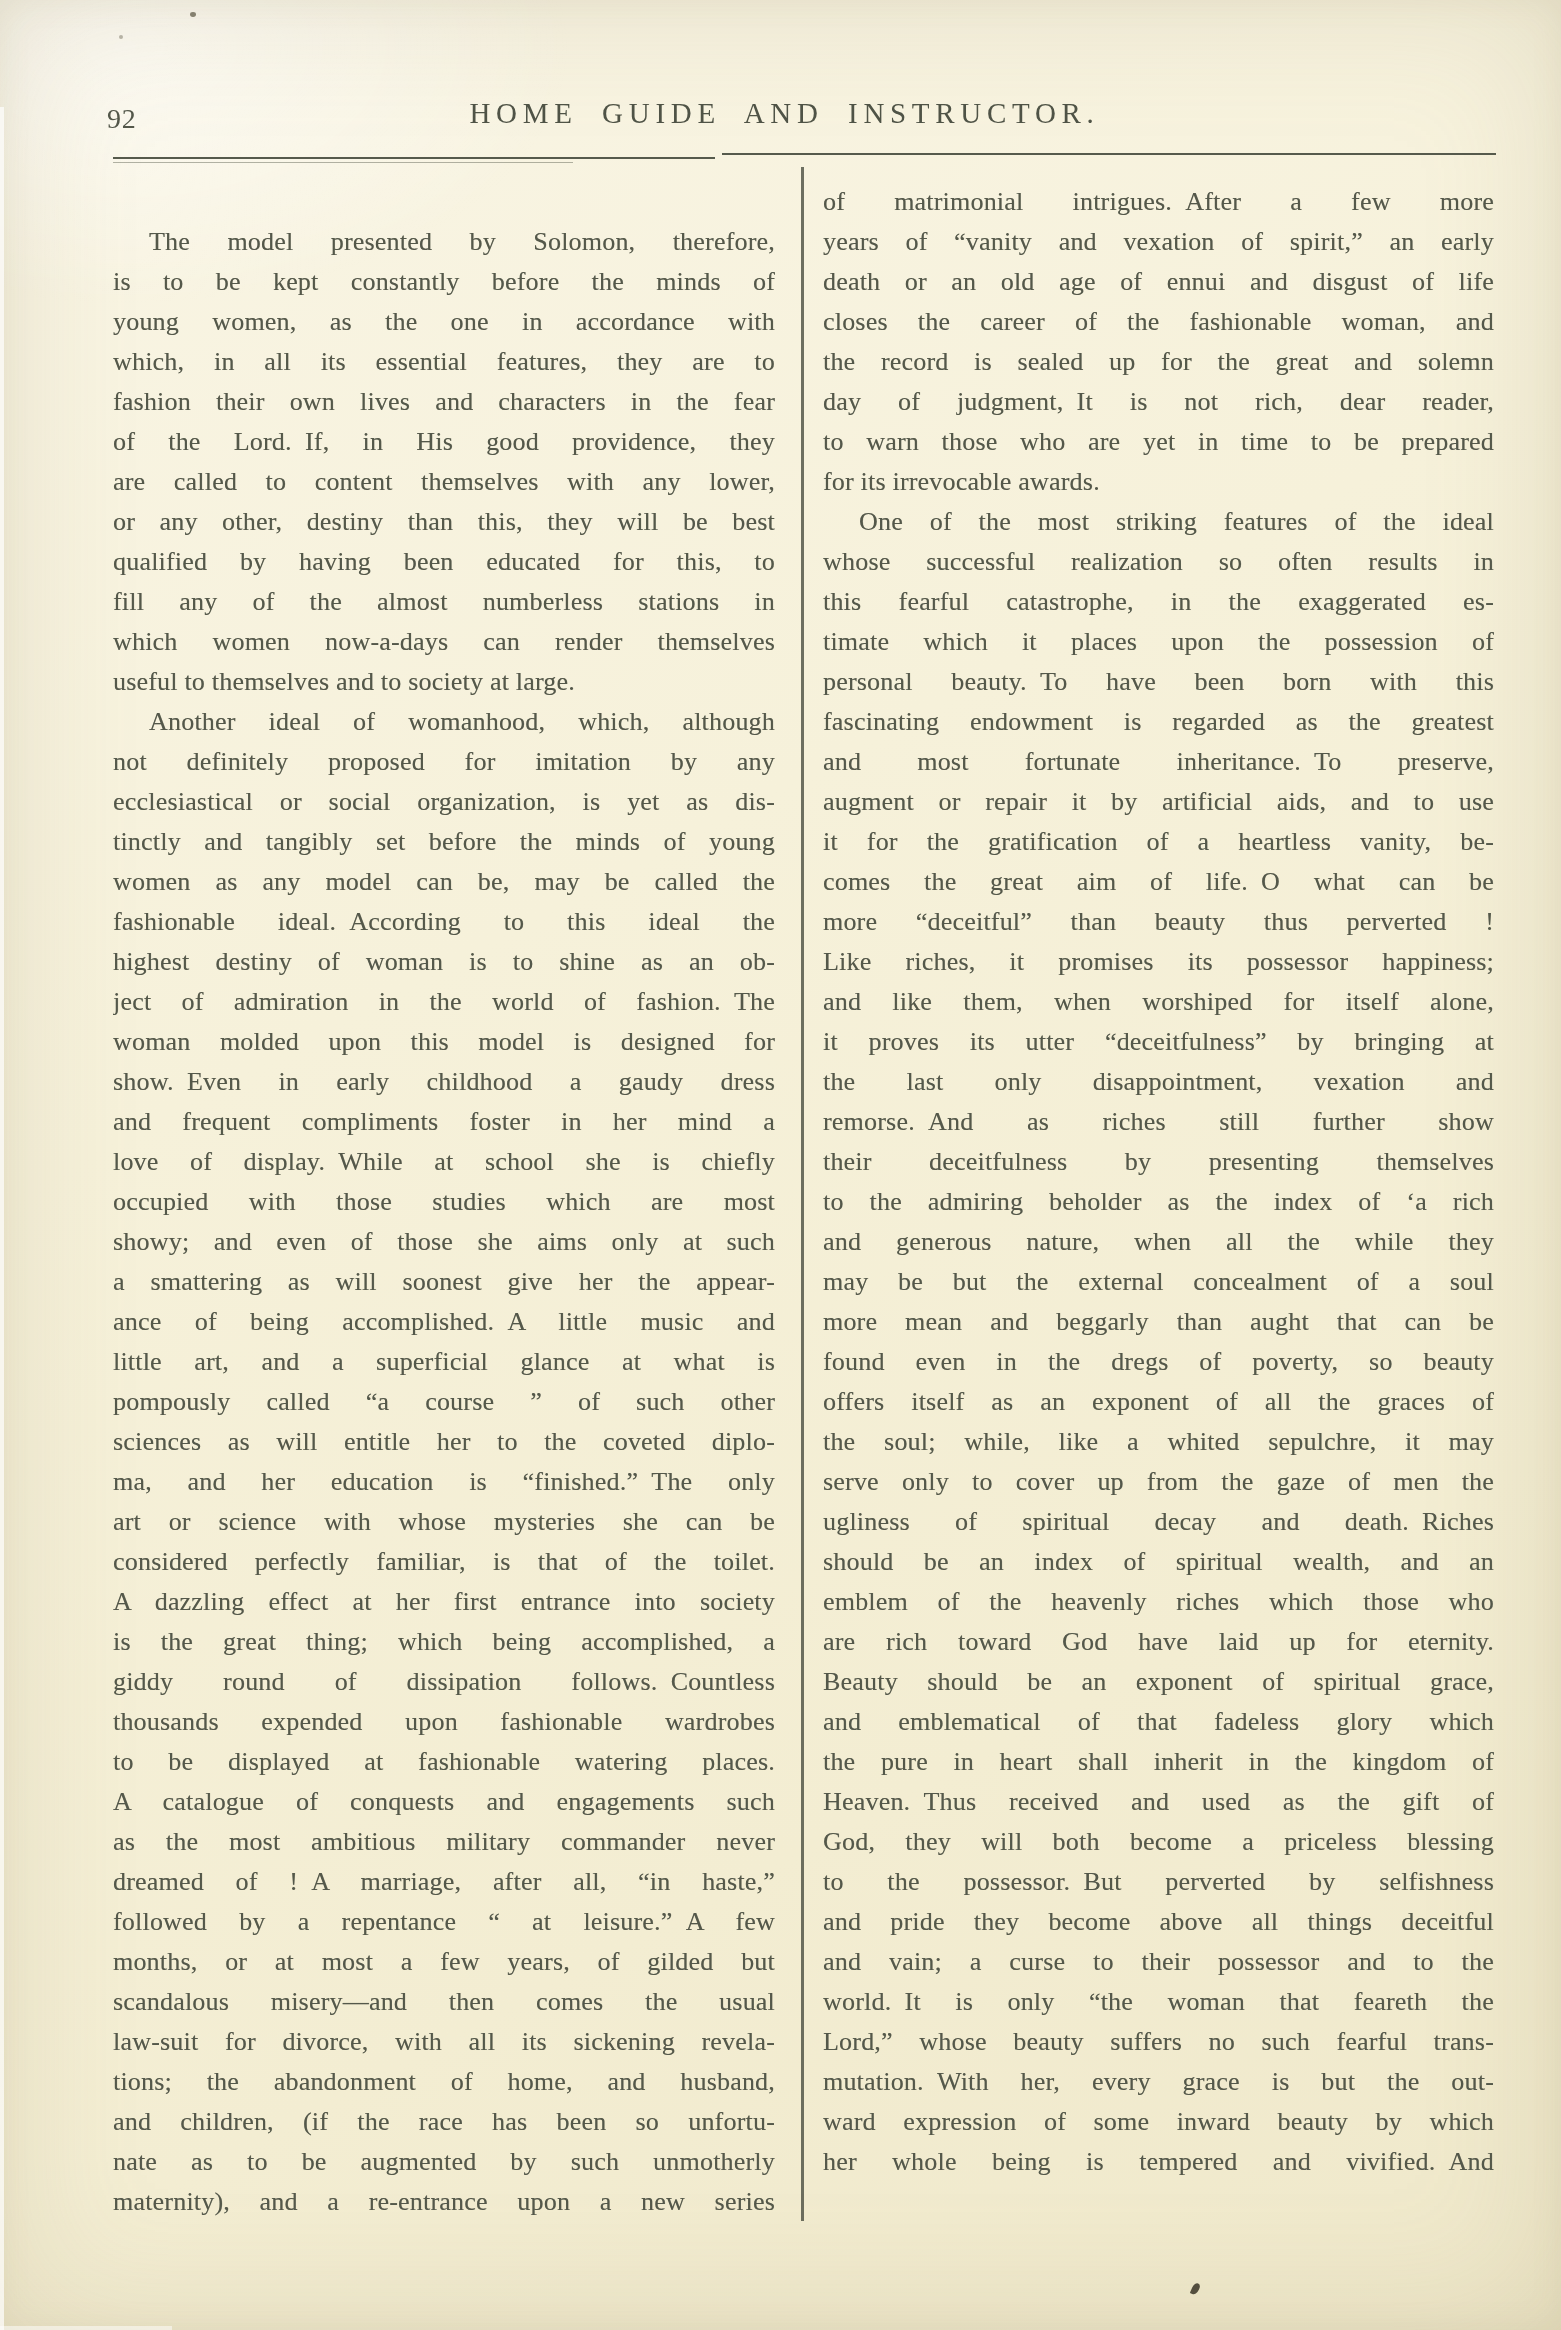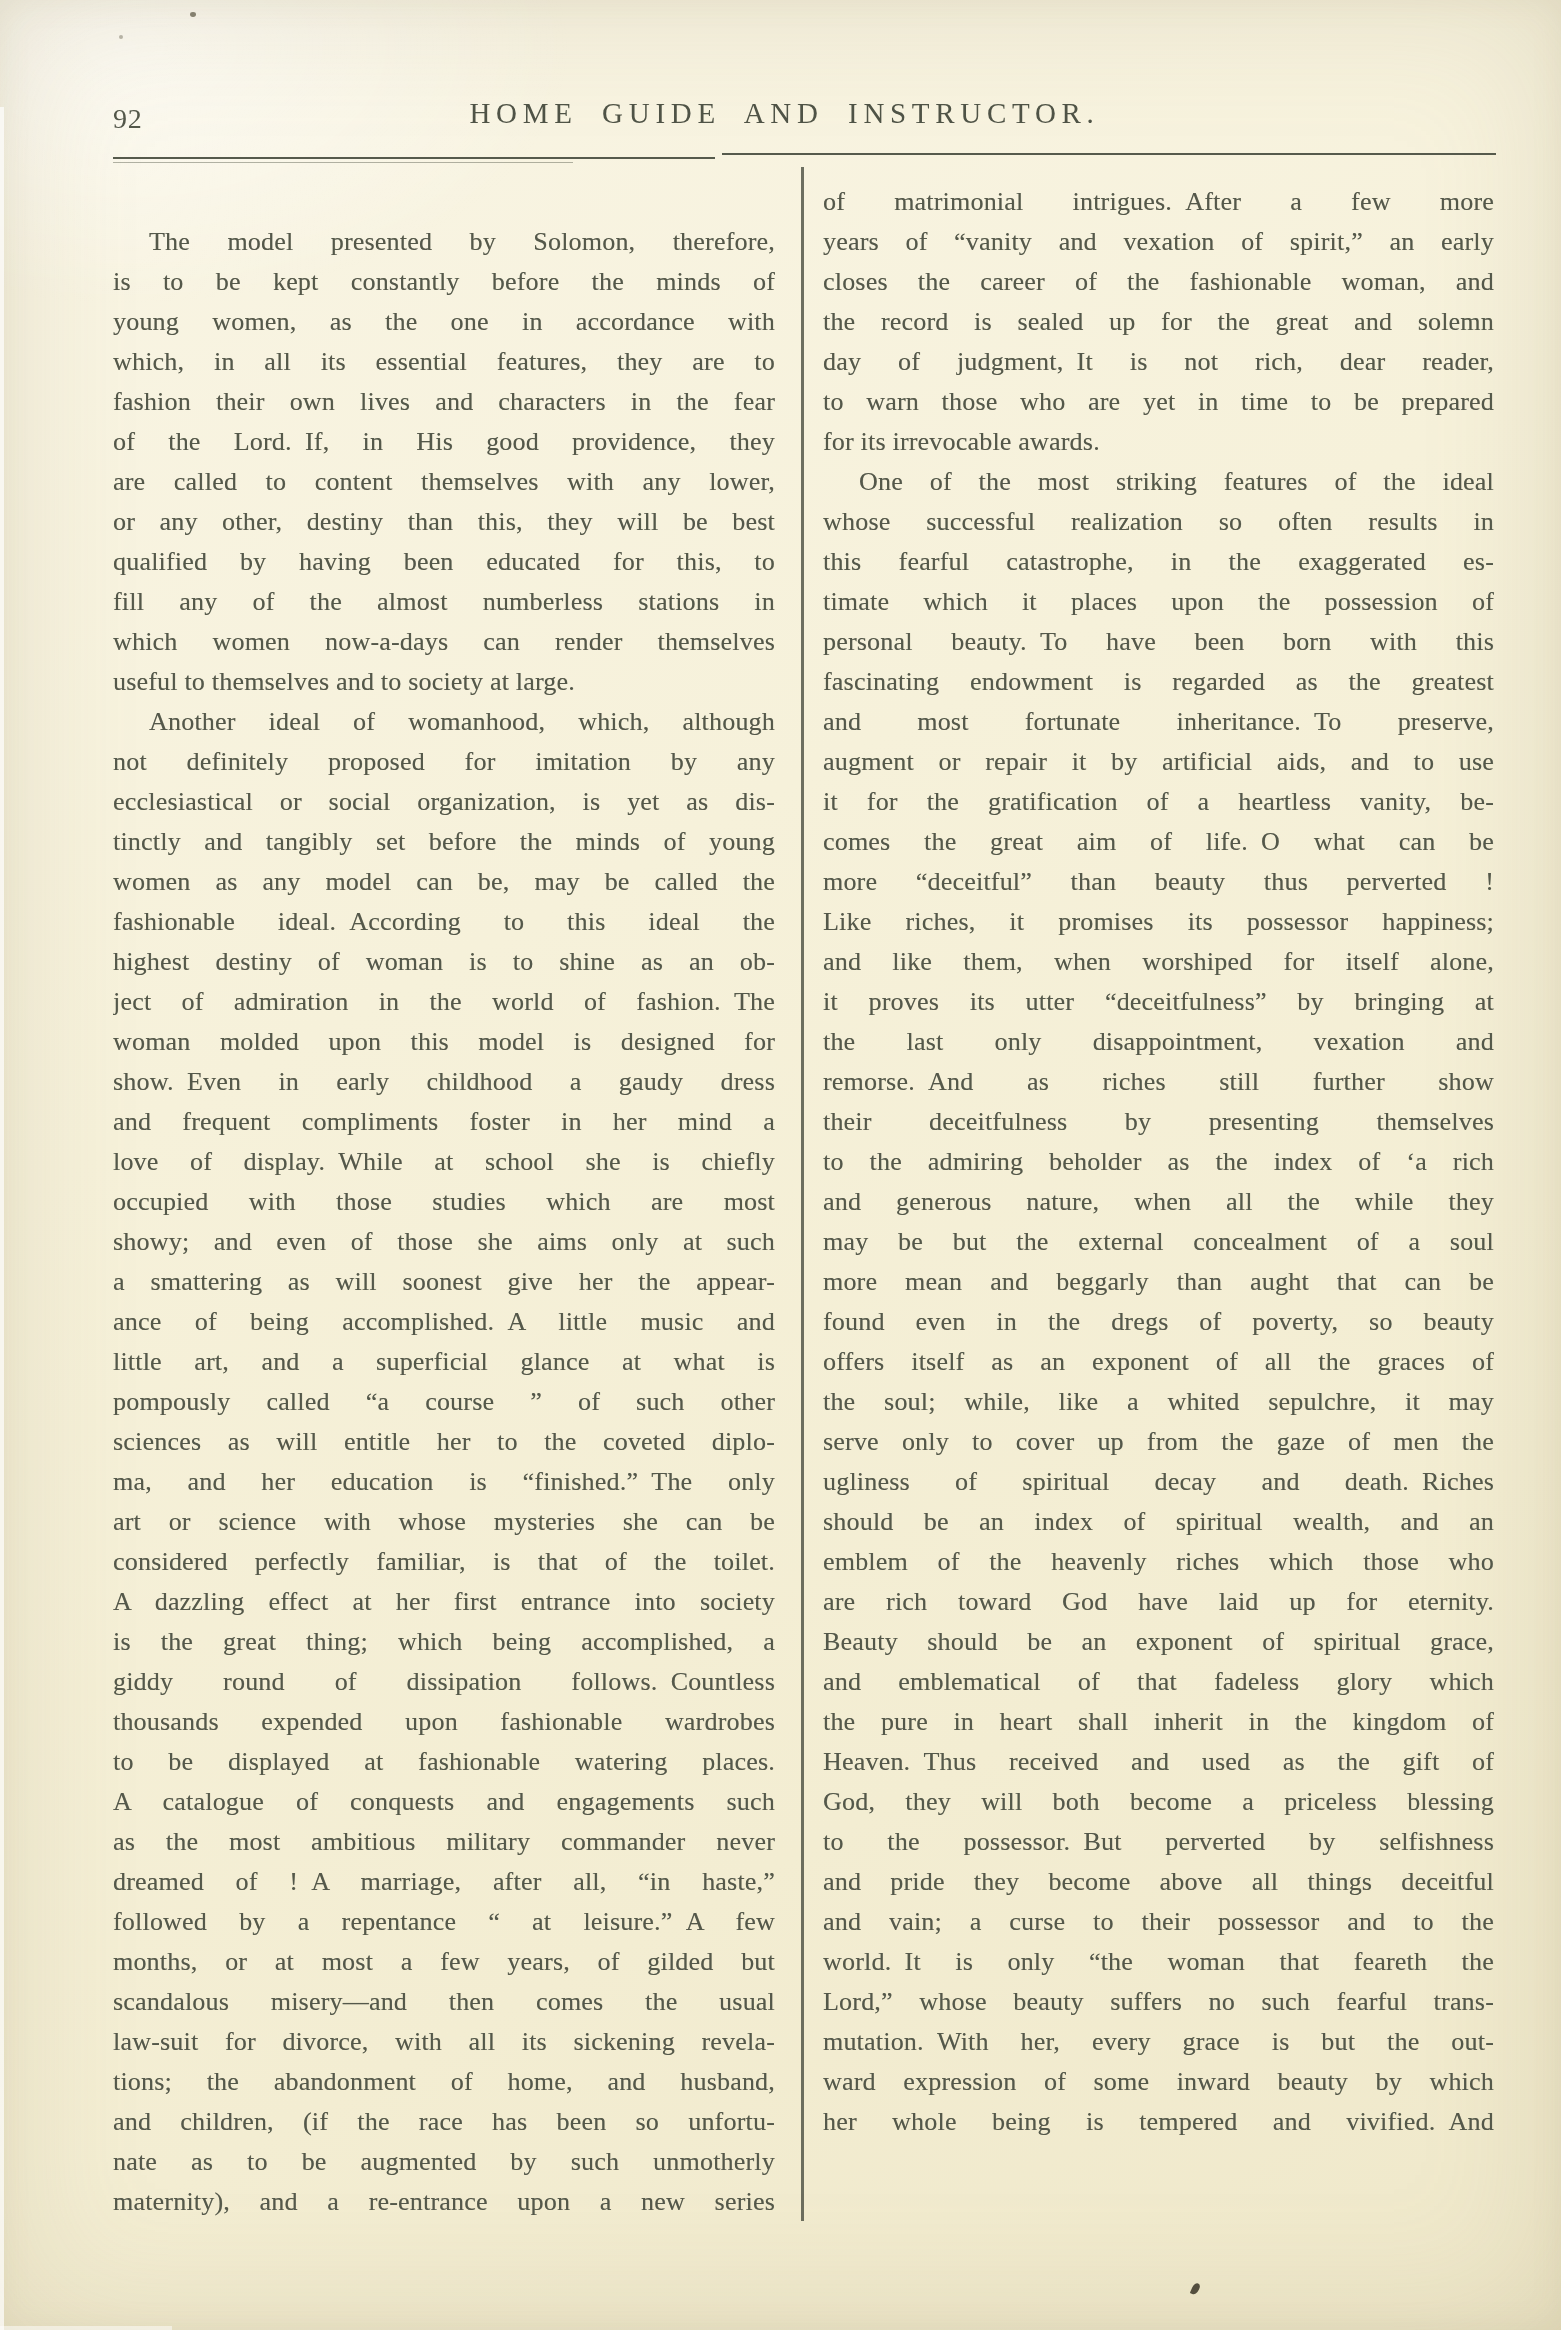--- a/index.html
+++ b/index.html
@@ -5,21 +5,21 @@
   html,body{margin:0;padding:0;}
   body{
     width:1562px;height:2330px;position:relative;overflow:hidden;
     font-family:"Liberation Serif","DejaVu Serif",serif;
     background:
       radial-gradient(ellipse 739px 427px at 8% 2%, rgba(255,255,255,.55), rgba(255,255,255,0) 60%),
       linear-gradient(152deg,#f9f5e5 0%,#f6f1da 38%,#f3edd2 72%,#efe8ca 100%);
   }
   .vignette{position:absolute;inset:0;pointer-events:none;
     box-shadow:inset 0 0 140px rgba(150,135,95,.20), inset 0 0 33px rgba(150,135,95,.10);}
-  .page-number{position:absolute;left:113px;top:103px;font-size:28px;color:#53574a;letter-spacing:0.8px;}
+  .page-number{position:absolute;left:107px;top:103px;font-size:28px;color:#53574a;letter-spacing:0.8px;}
   .header-title{position:absolute;left:0;right:33px;top:97px;text-align:center;
     font-size:29px;color:#4f5346;letter-spacing:5.7px;word-spacing:11.5px;padding-left:40px;}
   .rule{position:absolute;background:#565a4c;height:1.6px;}
   .rule-a{left:113px;top:157px;width:602px;}
   .rule-b{left:722px;top:153px;width:774px;}
   .rule-a2{left:113px;top:162px;width:460px;height:0.8px;opacity:.45;}
   .col-divider{position:absolute;left:801px;top:167px;width:2.5px;height:2054px;
     background:rgba(78,82,68,.82);}
   .column{position:absolute;top:182px;color:#54584a;font-size:26px;
     letter-spacing:0.2px;text-shadow:0.2px 0.2px 0.6px rgba(90,94,80,.45);}
@@ -101,20 +101,21 @@
     <div class="line">scandalous misery—and then comes the usual</div>
     <div class="line">law-suit for divorce, with all its sickening revela-</div>
     <div class="line">tions; the abandonment of home, and husband,</div>
     <div class="line">and children, (if the race has been so unfortu-</div>
     <div class="line">nate as to be augmented by such unmotherly</div>
     <div class="line">maternity), and a re-entrance upon a new series</div>
   </div>
 <div class="column column-right">
     <div class="line">of matrimonial intrigues. After a few more</div>
     <div class="line">years of “vanity and vexation of spirit,” an early</div>
+    <div class="line">death or an old age of ennui and disgust of life</div>
     <div class="line">closes the career of the fashionable woman, and</div>
     <div class="line">the record is sealed up for the great and solemn</div>
     <div class="line">day of judgment, It is not rich, dear reader,</div>
     <div class="line">to warn those who are yet in time to be prepared</div>
     <div class="line end">for its irrevocable awards.</div>
     <div class="line indent">One of the most striking features of the ideal</div>
     <div class="line">whose successful realization so often results in</div>
     <div class="line">this fearful catastrophe, in the exaggerated es-</div>
     <div class="line">timate which it places upon the possession of</div>
     <div class="line">personal beauty. To have been born with this</div>

